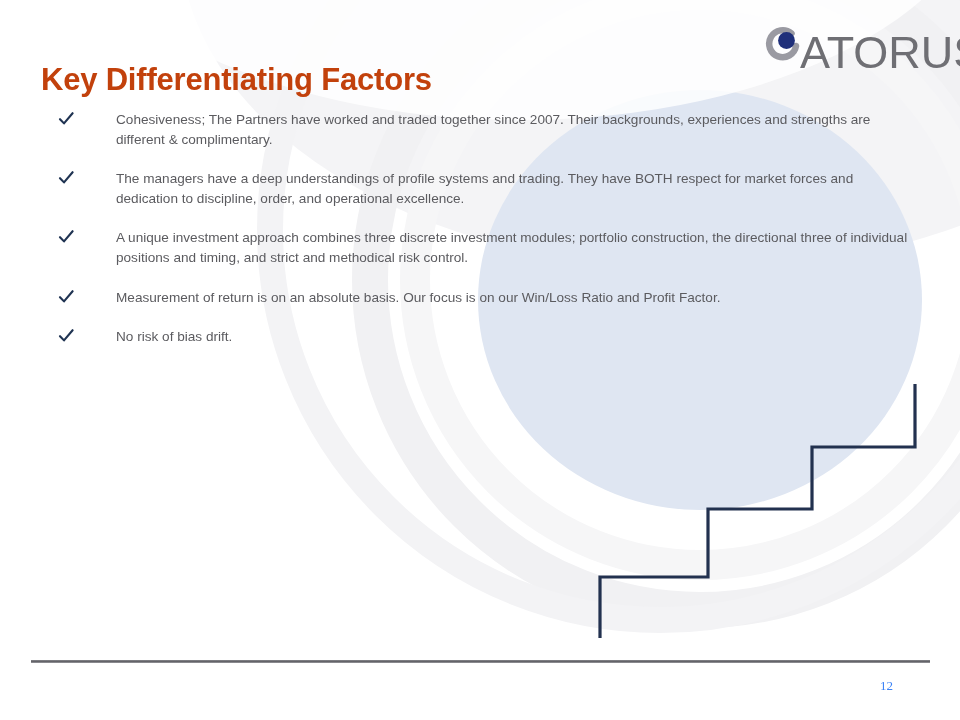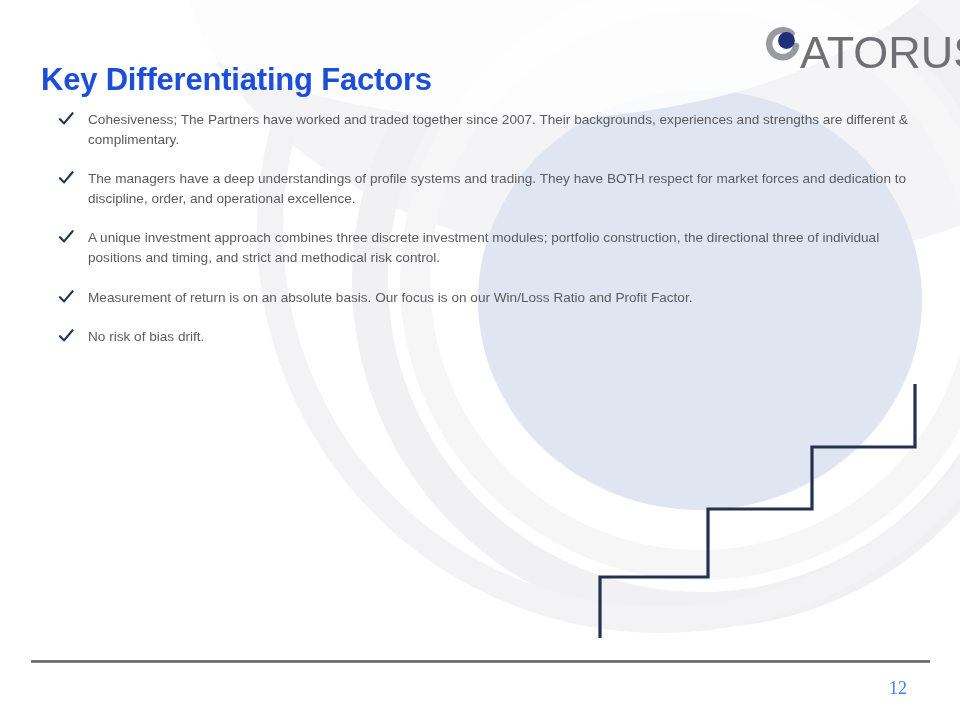--- a/index.html
+++ b/index.html
@@ -59,37 +59,38 @@
     margin-top: 4px;
   }
 
   
   .title {
     position: absolute;
     left: 41px;
     top: 41px;
     font-size: 31px;
     font-weight: bold;
-    color: #1d4ed8;
+    color: #c2410c;
     letter-spacing: -0.2px;
     white-space: nowrap;
   }
 
   
   .bullets {
     position: absolute;
     left: 58px;
     top: 110px;
     width: 860px;
   }
   .bullet {
     position: relative;
     display: flex;
     align-items: flex-start;
     margin-bottom: 20px;
+    gap: 28px;
   }
   .check {
     flex: 0 0 auto;
     width: 22px;
     color: #1f3352;
     font-size: 15px;
     line-height: 20px;
     padding-top: 1px;
   }
   .check svg { display: block; }
@@ -116,22 +117,22 @@
     top: 660px;
     width: 899px;
     height: 3px;
     background: linear-gradient(to bottom, #8d8d92 0%, #5e5e63 45%, #9b9ba0 100%);
   }
   .page-number {
     position: absolute;
     left: 880px;
     top: 678px;
     width: 36px;
-    text-align: center;
-    font-size: 18px;
+    text-align: left;
+    font-size: 13px;
     color: #3b82f6;
     font-family: "Liberation Serif", serif;
   }
 </style>
 </head>
 <body>
 
 <div class="slide">
 
   <div class="bg-layer">

